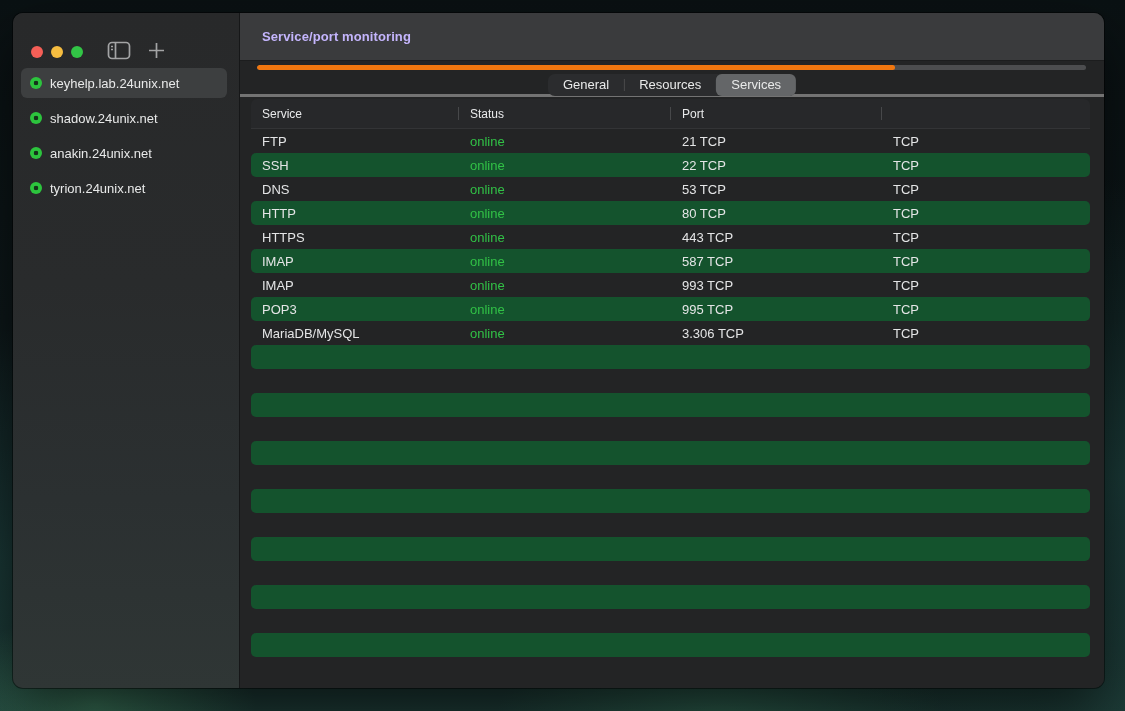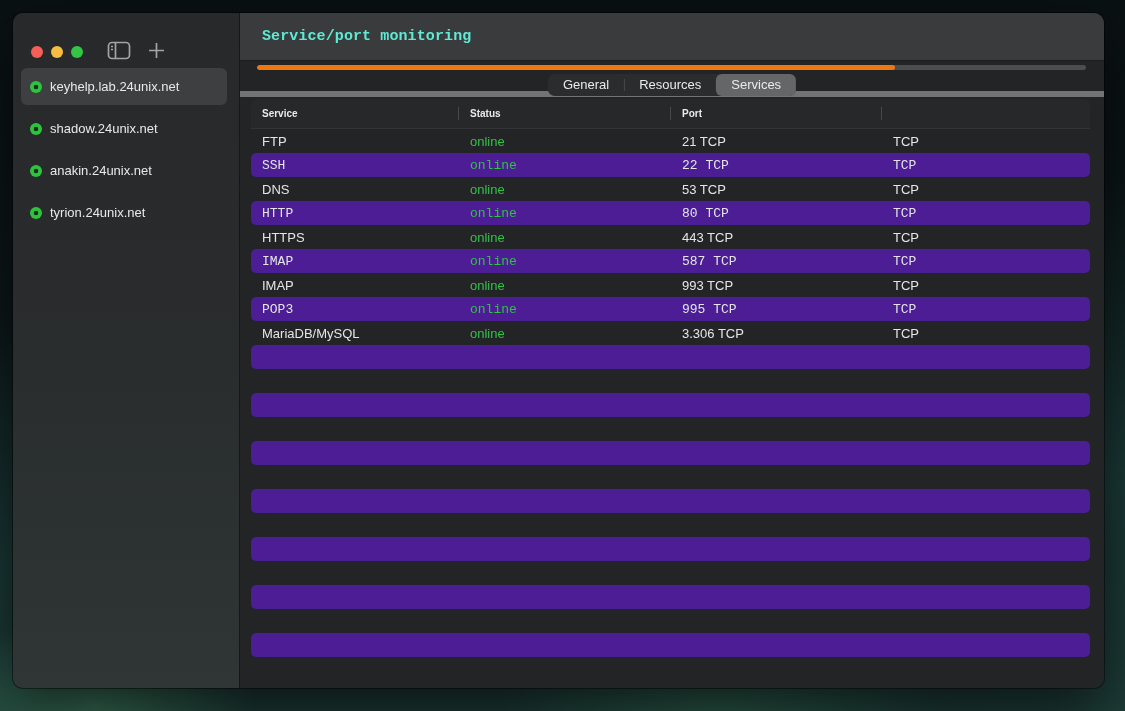--- a/index.html
+++ b/index.html
@@ -25,37 +25,37 @@
   .sidebar {
     width:227px; flex:0 0 227px; position:relative;
     background:linear-gradient(180deg,#28292a 0%,#292b2c 40%,#2b3031 72%,#2f3635 100%);
     border-right:1px solid #161718;
   }
   .traffic { position:absolute; left:18px; top:33px; display:flex; gap:8px; }
   .tl { width:12px; height:12px; border-radius:50%; }
   .toolbar-icons { position:absolute; left:94px; top:28px; display:flex; gap:17px; align-items:center; }
   .server-list { position:absolute; left:8px; right:12px; top:55px; display:flex; flex-direction:column; gap:5px; }
   .srv {
-    height:37px; display:flex; align-items:center; gap:8px;
+    height:30px; display:flex; align-items:center; gap:8px;
     padding:0 8px 0 9px; border-radius:6px; color:#e8e9e9; font-size:13px;
     white-space:nowrap; cursor:default;
   }
   .srv.selected { background:#3d3f40; }
   .dot {
     width:12px; height:12px; border-radius:50%; flex:0 0 12px;
     background:radial-gradient(circle at 50% 50%, #14321a 0 2px, #2cc43d 2.6px 100%);
   }
   
   .main { flex:1; display:flex; flex-direction:column; background:#232425; min-width:0; }
   .titlebar {
     height:48px; flex:0 0 48px; background:#3a3b3d; border-bottom:1px solid #1c1d1e;
     display:flex; align-items:center; padding-left:22px;
   }
-  .title { font-size:15px; font-weight:bold; color:#5eead4; letter-spacing:.1px;font-family:Liberation Mono, monospace; }
-  .sub-strip { height:36px; flex:0 0 36px; position:relative; border-bottom:6px solid #737373; }
+  .title { font-size:13px; font-weight:bold; color:#c4b5fd; letter-spacing:.1px; }
+  .sub-strip { height:36px; flex:0 0 36px; position:relative; border-bottom:3px solid #737373; }
   .progress-track {
     position:absolute; left:17px; top:4px; width:829px; height:5px;
     background:#4c4d4f; border-radius:3px; overflow:hidden;
   }
   .progress-fill { height:100%; border-radius:3px; background:#f0760f; }
   .tab-bar {
     position:absolute; top:13px; left:50%; transform:translateX(-50%);
     display:flex; background:#2b2c2e; border-radius:7px; height:22px;
   }
   .tab {
@@ -68,30 +68,30 @@
   .tab.selected { background:#646668; }
   .tab.selected::before, .tab.selected + .tab::before { background:transparent; }
   
   .table { margin:2px 14px 0 11px; }
   .thead {
     height:30px; display:grid; grid-template-columns:208px 212px 211px 207px;
     align-items:center; background:#27282a; border-radius:6px 6px 0 0;
     border-bottom:1px solid #333436;
   }
   .th {
-    font-size:10px; font-weight:bold; color:#e9eaeb; padding-left:11px;
+    font-size:12px; font-weight:normal; color:#e9eaeb; padding-left:11px;
     position:relative; height:100%; display:flex; align-items:center;
   }
   .th::after { content:''; position:absolute; right:0; top:8px; bottom:8px; width:1px; background:#47484a; }
   .tbody { display:flex; flex-direction:column; }
   .row {
     height:24px; display:grid; grid-template-columns:208px 212px 211px 207px;
     align-items:center;
   }
-  .row.stripe { background:#4c1d95; border-radius:5px;font-family:Liberation Mono, monospace; }
+  .row.stripe { background:#14532d; border-radius:5px; }
   .td { font-size:13px; color:#e4e5e6; padding-left:11px; white-space:nowrap; overflow:hidden; }
   .td.status { color:#31c146; }
   
   svg { display:block; }
 </style>
 </head>
 <body>
 
 <div class="window">
 

